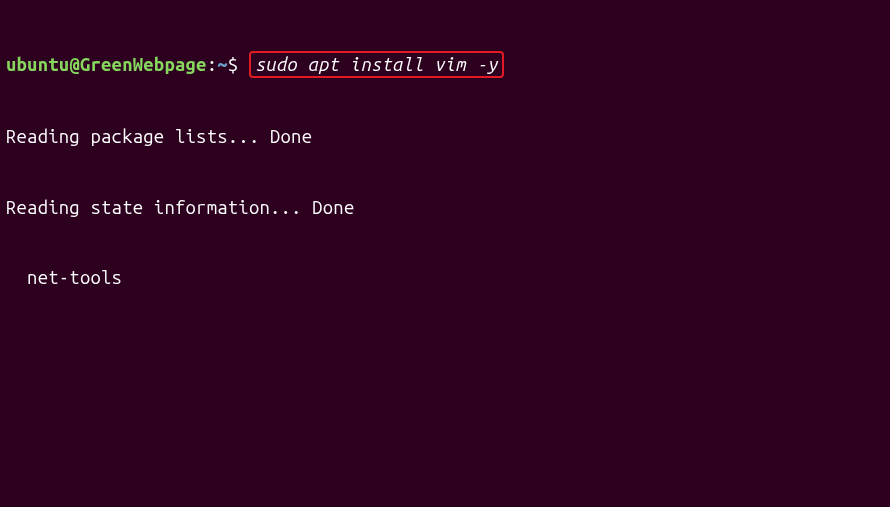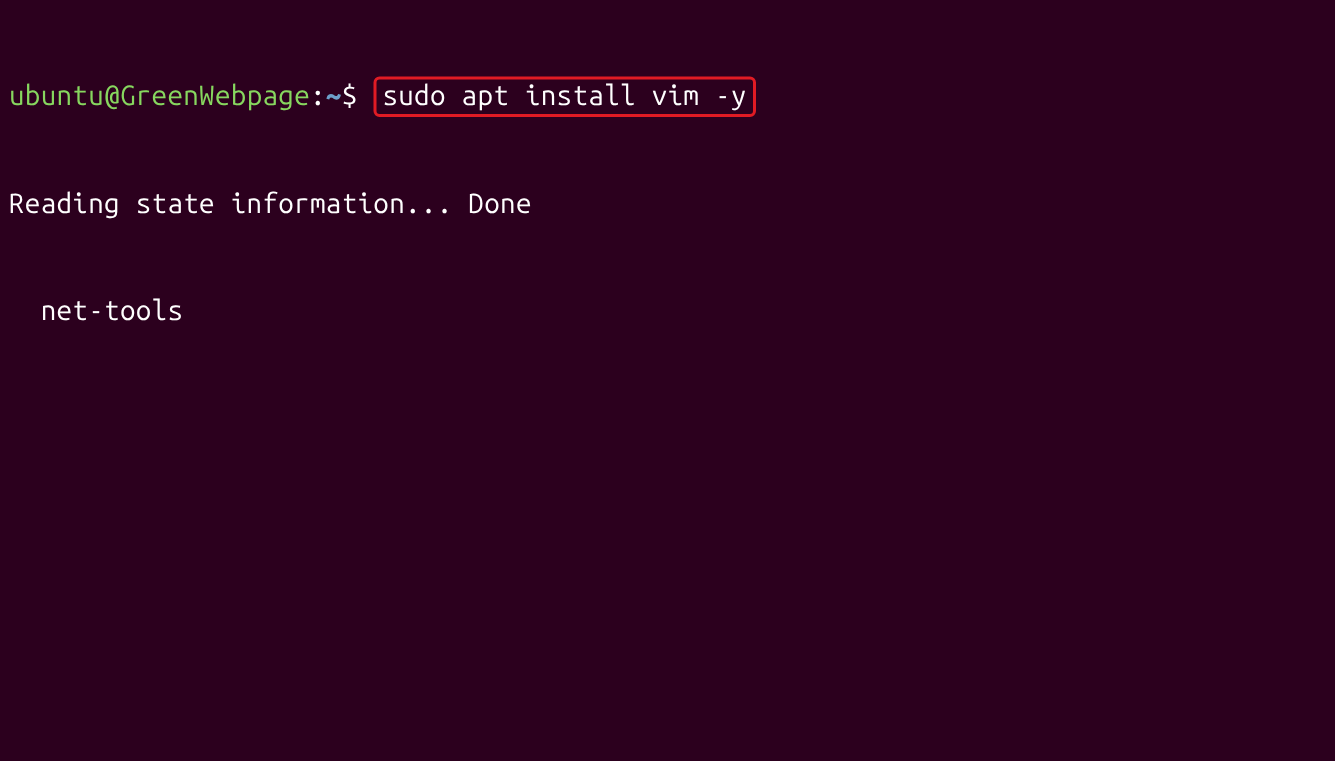--- a/index.html
+++ b/index.html
@@ -8,39 +8,41 @@
       font-family: 'Ubuntu Mono', 'DejaVu Sans Mono', 'Consolas', monospace;
       font-size: 18.5px;
       line-height: 1.27;
       color: #ffffff;
       padding: 4px 6px;
       width: 890px;
       height: 507px;
       overflow: hidden;
       letter-spacing: 0.2px;
     }
-    .prompt-user { color: #87d75f; font-weight: normal; }
+    .prompt-user { color: #87d75f; font-weight: bold; }
     .prompt-sep { color: #ffffff; }
     .prompt-path { color: #6c9fc9; font-weight: bold; }
     .prompt-dollar { color: #ffffff; }
     .command-box {
       border: 2px solid #e01b24;
       border-radius: 4px;
       padding: 0 4px;
       display: inline-block;
       color: #ffffff;
+      font-style: italic;
     }
     .output-line { color: #ffffff; white-space: pre; }
     .terminal { white-space: pre-wrap; }
   </style>
 </head>
 <body>
 
 <div class="terminal">
   <div><span class="prompt-user">ubuntu</span><span class="prompt-user">@</span><span class="prompt-user">GreenWebpage</span><span class="prompt-sep">:</span><span class="prompt-path">~</span><span class="prompt-dollar">$</span> <span class="command-box"><span>sudo apt install vim -y</span></span></div>
+  <div class="output-line">Reading package lists... Done</div>
   <div class="output-line">Reading state information... Done</div>
   <div class="output-line">  net-tools</div>
   
   
   
   
   
   
   
   

